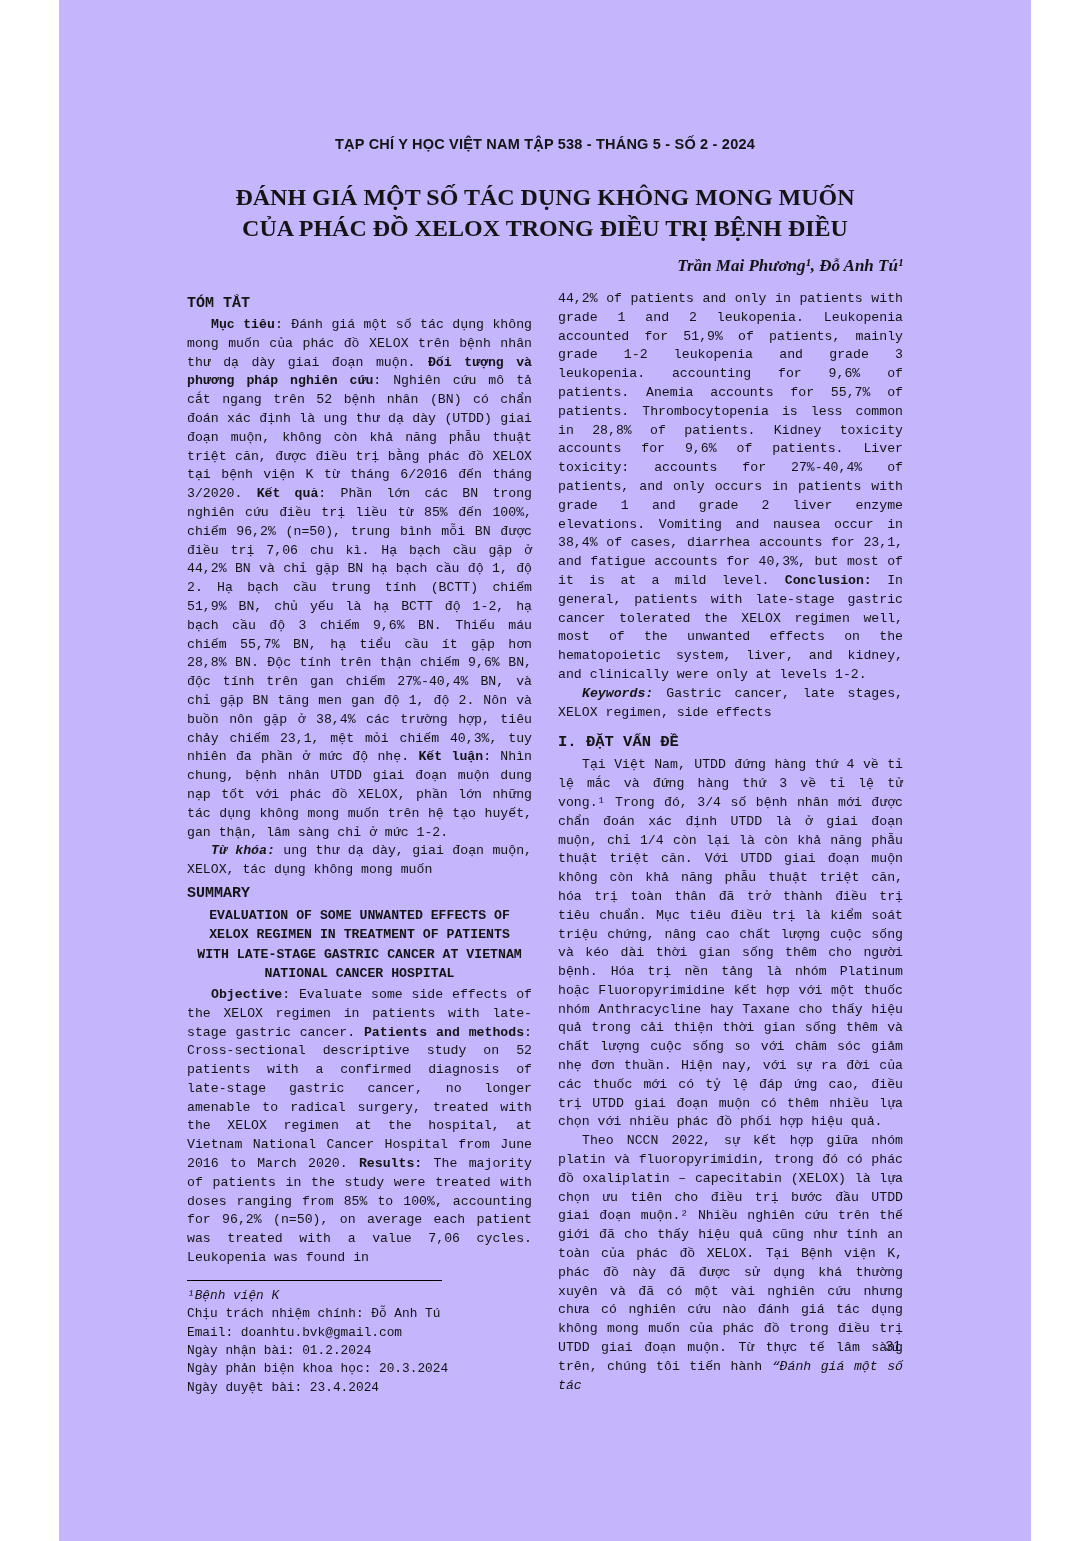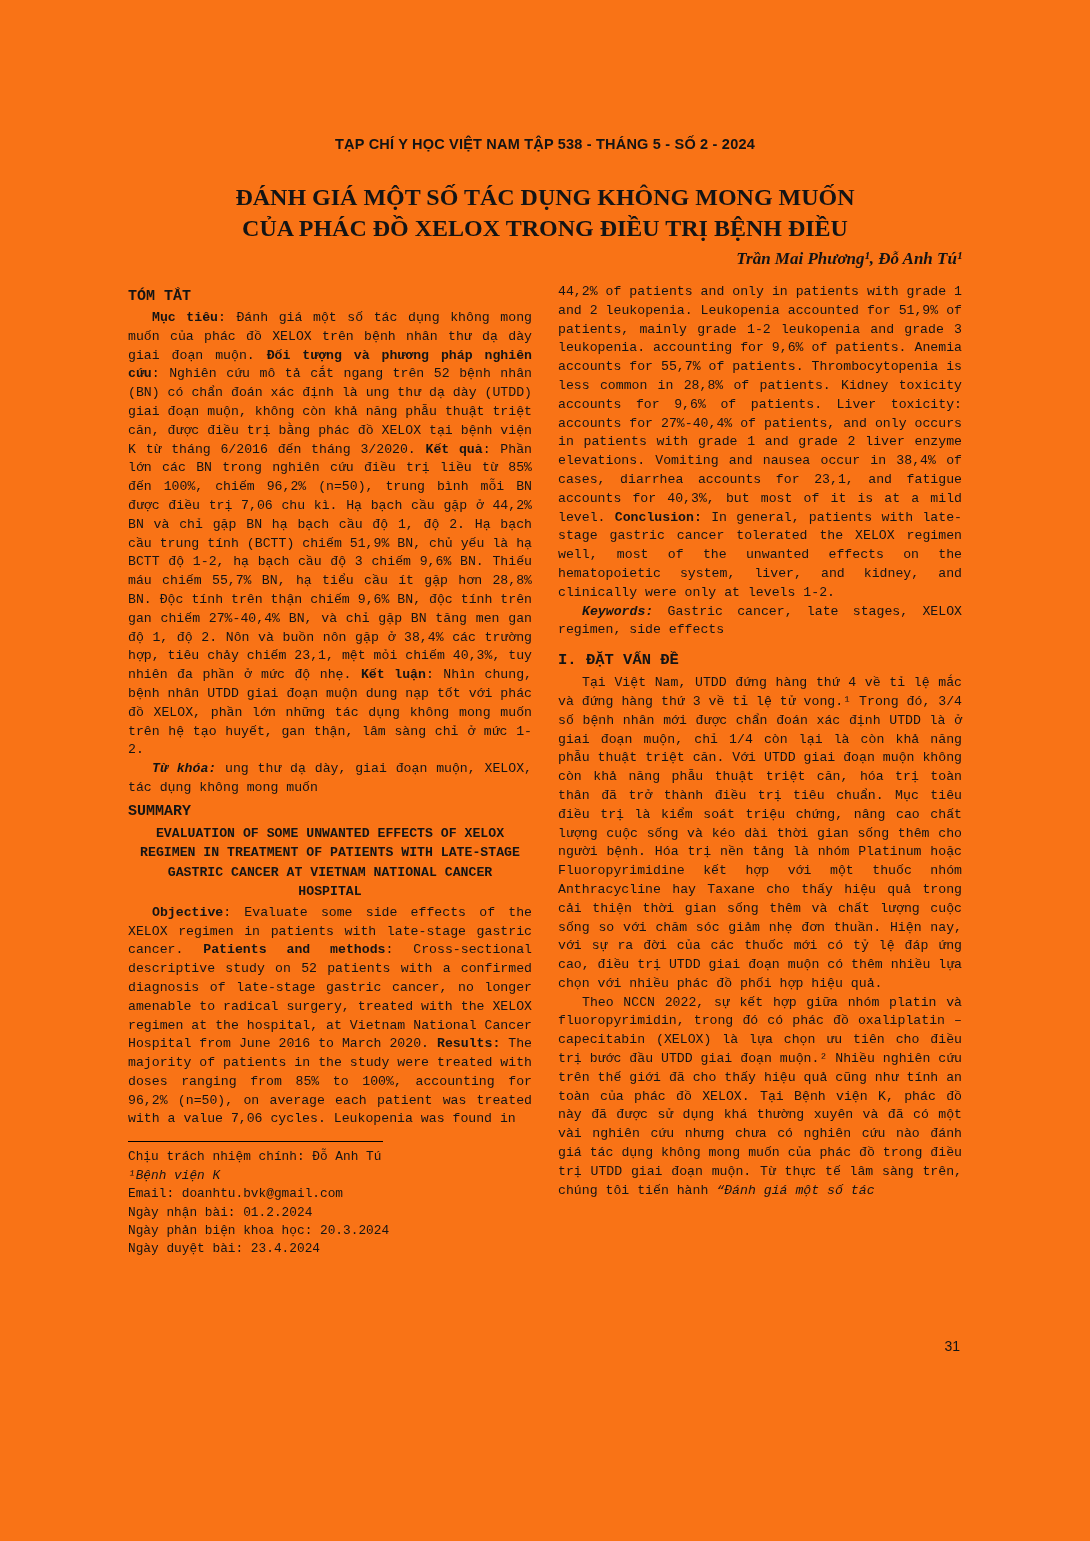--- a/index.html
+++ b/index.html
@@ -1,22 +1,22 @@
 <!DOCTYPE html>
 <html><head>
 <meta charset="utf-8">
 <style>
   * { box-sizing: border-box; }
   html, body { margin: 0; padding: 0; background: #ffffff; }
   .page {
     position: relative;
-    width: 1090px;
+    width: 972px;
     height: 1541px;
     margin: 0 auto;
-    background: #f97316;
+    background: #c4b5fd;
     color: #141414;
     font-family: "Liberation Sans", sans-serif;
     overflow: hidden;
   }
   .page-inner { padding: 136px 128px 0 128px; }
 
   .running-header {
     text-align: center;
     font-weight: bold;
     font-size: 14.5px;
@@ -27,21 +27,21 @@
     margin: 30px 0 0 0;
     text-align: center;
     font-family: "Liberation Serif", serif;
     font-weight: bold;
     font-size: 24px;
     line-height: 31px;
   }
   .title-line { display: block; }
 
   .authors {
-    margin-top: 5px;
+    margin-top: 12px;
     text-align: right;
     font-family: "Liberation Serif", serif;
     font-weight: bold;
     font-style: italic;
     font-size: 17px;
   }
 
   .columns {
     display: flex;
     gap: 26px;
@@ -121,22 +121,22 @@
         <p class="para indent justify"><span class="b i">Từ khóa: </span><span>ung thư dạ dày, giai đoạn muộn, XELOX, tác dụng không mong muốn</span></p>
 
         <h2 class="sec-heading">SUMMARY</h2>
 
         <div class="summary-title">EVALUATION OF SOME UNWANTED EFFECTS OF XELOX REGIMEN IN TREATMENT OF PATIENTS WITH LATE-STAGE GASTRIC CANCER AT VIETNAM NATIONAL CANCER HOSPITAL</div>
 
         <p class="para indent justify"><span class="b">Objective</span><span>: Evaluate some side effects of the XELOX regimen in patients with late-stage gastric cancer. </span><span class="b">Patients and methods</span><span>: Cross-sectional descriptive study on 52 patients with a confirmed diagnosis of late-stage gastric cancer, no longer amenable to radical surgery, treated with the XELOX regimen at the hospital, at Vietnam National Cancer Hospital from June 2016 to March 2020. </span><span class="b">Results:</span><span> The majority of patients in the study were treated with doses ranging from 85% to 100%, accounting for 96,2% (n=50), on average each patient was treated with a value 7,06 cycles. Leukopenia was found in</span></p>
 
         <div class="footnote">
           <div class="footnote-rule"></div>
+          <div class="footnote-line"><span class="i">¹Bệnh viện K</span></div>
           <div class="footnote-line"><span>Chịu trách nhiệm chính: Đỗ Anh Tú</span></div>
-          <div class="footnote-line"><span class="i">¹Bệnh viện K</span></div>
           <div class="footnote-line"><span>Email: doanhtu.bvk@gmail.com</span></div>
           <div class="footnote-line"><span>Ngày nhận bài: 01.2.2024</span></div>
           <div class="footnote-line"><span>Ngày phản biện khoa học: 20.3.2024</span></div>
           <div class="footnote-line"><span>Ngày duyệt bài: 23.4.2024</span></div>
         </div>
       </div>
 
       <div class="col">
         <p class="para justify"><span>44,2% of patients and only in patients with grade 1 and 2 leukopenia. Leukopenia accounted for 51,9% of patients, mainly grade 1-2 leukopenia and grade 3 leukopenia. accounting for 9,6% of patients. Anemia accounts for 55,7% of patients. Thrombocytopenia is less common in 28,8% of patients. Kidney toxicity accounts for 9,6% of patients. Liver toxicity: accounts for 27%-40,4% of patients, and only occurs in patients with grade 1 and grade 2 liver enzyme elevations. Vomiting and nausea occur in 38,4% of cases, diarrhea accounts for 23,1, and fatigue accounts for 40,3%, but most of it is at a mild level. </span><span class="b">Conclusion:</span><span> In general, patients with late-stage gastric cancer tolerated the XELOX regimen well, most of the unwanted effects on the hematopoietic system, liver, and kidney, and clinically were only at levels 1-2.</span></p>
 

